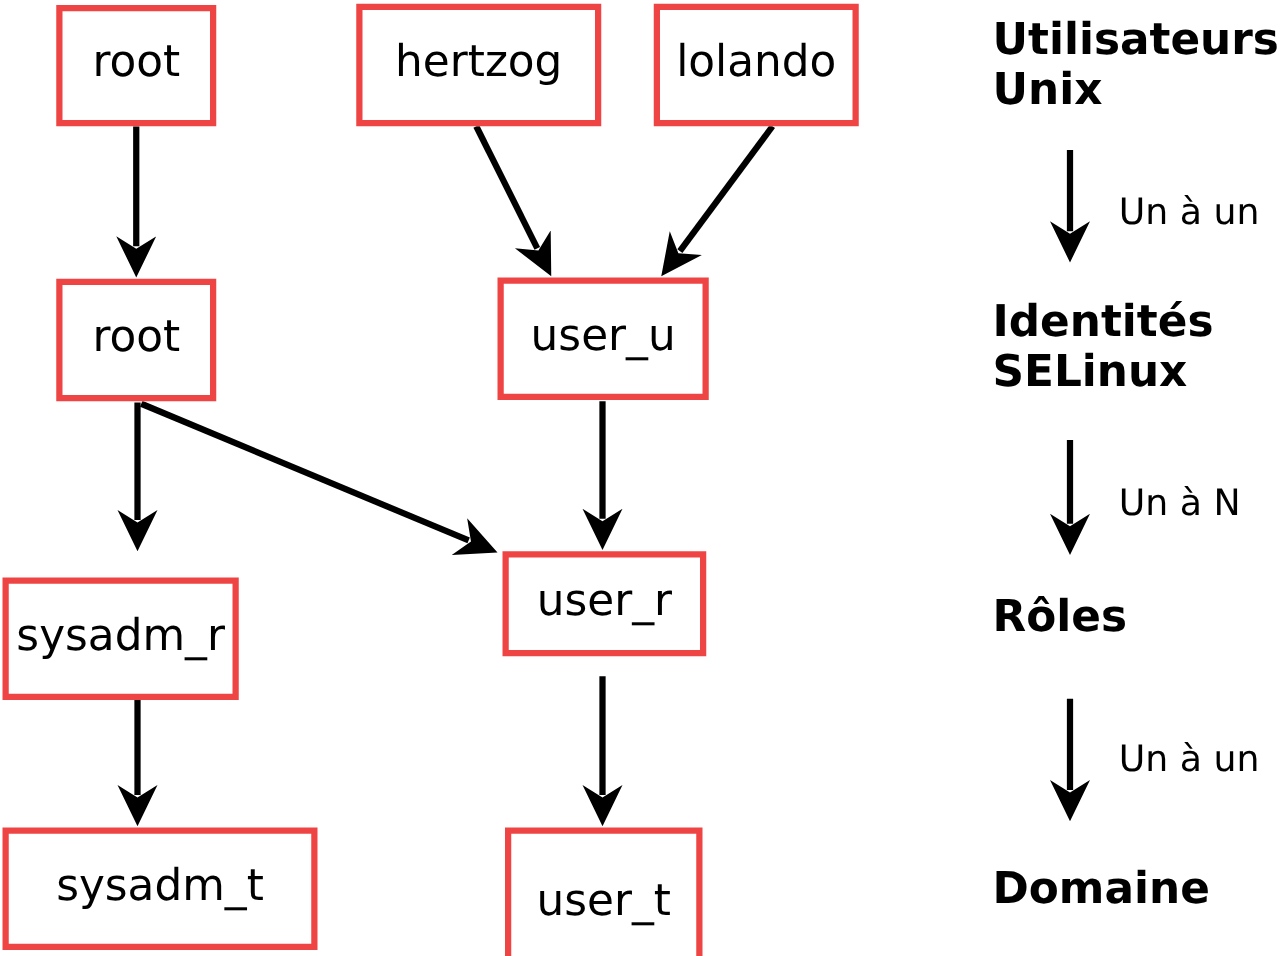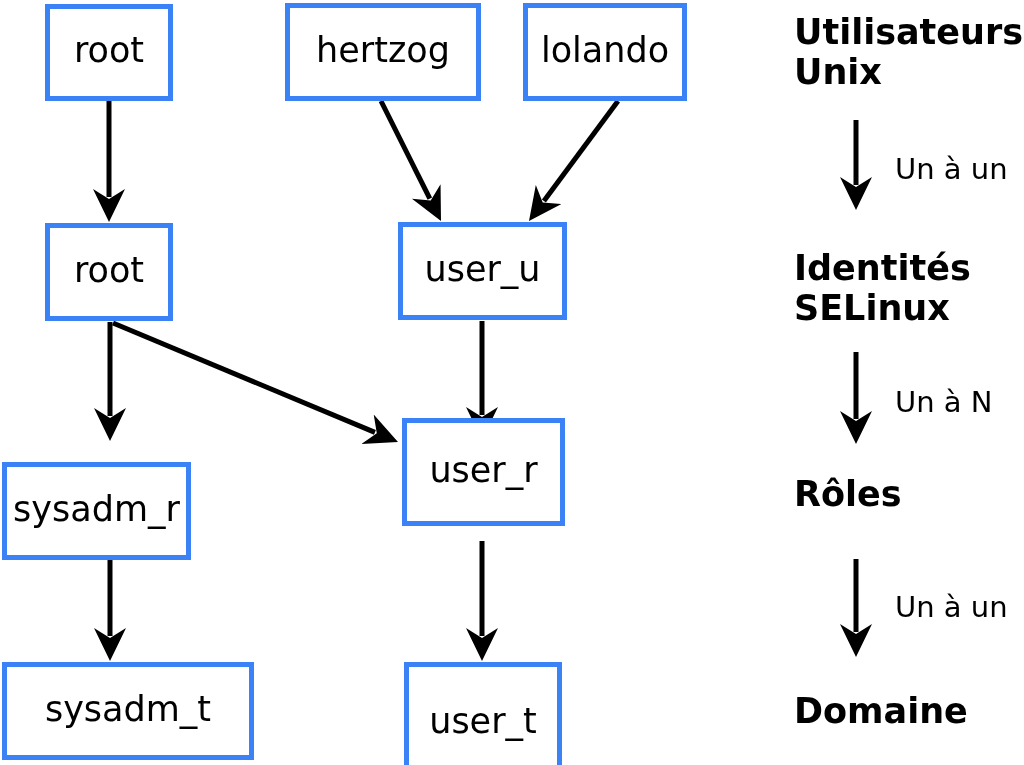--- a/index.html
+++ b/index.html
@@ -15,49 +15,49 @@
   .edges-layer {
     position: absolute;
     left: 0; top: 0;
     width: 1024px; height: 765px;
     pointer-events: none;
   }
   .node {
     position: absolute;
     box-sizing: border-box;
     background: #ffffff;
-    border: 5px solid #3b82f6;
+    border: 5px solid #ef4444;
     display: flex;
     align-items: center;
     justify-content: center;
     font-size: 35px;
     line-height: 1;
     white-space: nowrap;
     padding-bottom: 4px;
   }
   
   #n-unix-root       { left: 45px;  top: 4px;   width: 128px; height: 97px; }
   #n-unix-hertzog    { left: 285px; top: 3px;   width: 196px; height: 98px; }
   #n-unix-lolando    { left: 523px; top: 3px;   width: 164px; height: 98px; }
   #n-selinux-root    { left: 45px;  top: 223px; width: 128px; height: 98px; }
   #n-selinux-user-u  { left: 398px; top: 222px; width: 169px; height: 98px; }
   #n-role-sysadm-r   { left: 2px;   top: 462px; width: 189px; height: 98px; }
-  #n-role-user-r     { left: 402px; top: 418px; width: 163px; height: 108px; }
+  #n-role-user-r     { left: 402px; top: 441px; width: 163px; height: 84px; }
   #n-domain-sysadm-t { left: 2px;   top: 662px; width: 252px; height: 98px; }
   #n-domain-user-t   { left: 404px; top: 662px; width: 158px; height: 122px; }
 
   .legend-level {
     position: absolute;
     font-size: 35px;
     font-weight: bold;
     line-height: 40px;
     white-space: nowrap;
   }
   #legend-level-0 { left: 794px; top: 12px; }
-  #legend-level-1 { left: 794px; top: 248px; }
+  #legend-level-1 { left: 794px; top: 238px; }
   #legend-level-2 { left: 794px; top: 474px; }
   #legend-level-3 { left: 794px; top: 691px; }
 
   .legend-relation {
     position: absolute;
     font-size: 29px;
     line-height: 34px;
     white-space: nowrap;
   }
   #legend-relation-0 { left: 895px; top: 152px; }

